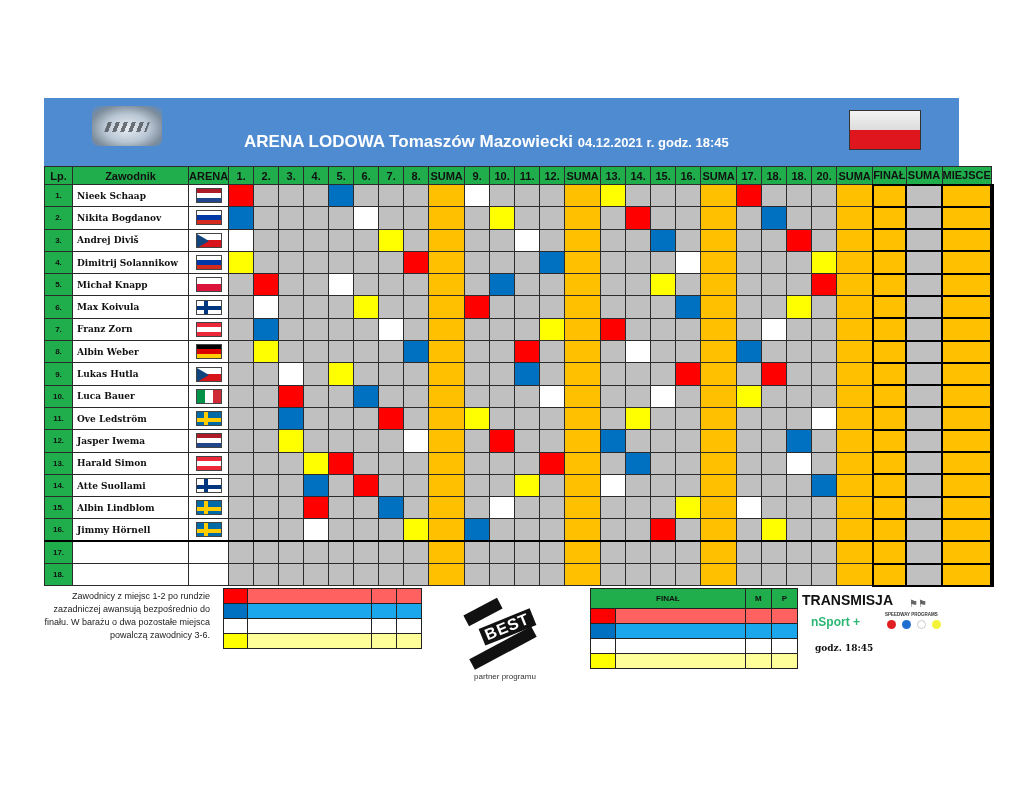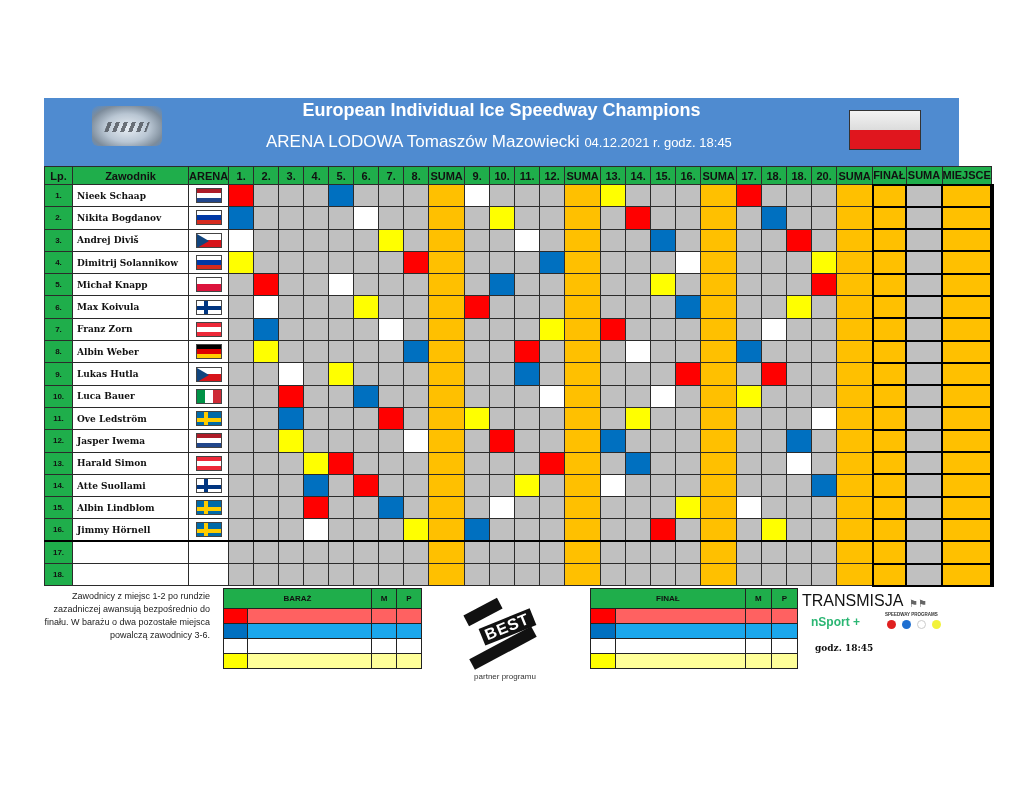--- a/index.html
+++ b/index.html
@@ -5,21 +5,21 @@
   * { box-sizing: border-box; margin: 0; padding: 0; }
   html, body { width: 1024px; height: 791px; background: #ffffff; overflow: hidden; }
   body { position: relative; font-family: "Liberation Sans", sans-serif; color: #111; }
 
   .banner { position: absolute; left: 44px; top: 98px; width: 915px; height: 68px; background: #4f8bd0; }
   .banner .logo-img { position: absolute; left: 48px; top: 8px; width: 70px; height: 40px;
     background: radial-gradient(ellipse at 50% 55%, #e8eef4 0%, #b9c6d3 45%, #7d8c9b 75%, #4f8bd0 100%); border-radius: 6px; }
   .banner .logo-img::before { content: ""; position: absolute; left: 14px; top: 16px; width: 42px; height: 10px;
     background: repeating-linear-gradient(90deg, #3a3f46 0 4px, transparent 4px 8px); transform: skewX(-20deg); opacity: .7; }
   .banner .title { position: absolute; left: 0; right: 0; top: 2px; text-align: center; color: #fff; font-size: 18px; font-weight: bold; }
-  .banner .subtitle { position: absolute; left: 200px; top: 34px; color: #fff; font-size: 17px; font-weight: normal; white-space: nowrap; margin-left: 22px; }
+  .banner .subtitle { position: absolute; left: 200px; top: 34px; color: #fff; font-size: 17px; font-weight: bold; white-space: nowrap; }
   .banner .subtitle .date { font-size: 13px; }
   .banner .pl-flag { position: absolute; left: 805px; top: 12px; width: 72px; height: 40px; border: 1px solid #333; }
   .banner .pl-flag .w { height: 50%; background: linear-gradient(180deg,#f3f3f3,#dcdcdc); }
   .banner .pl-flag .r { height: 50%; background: #e0161e; }
 
   table.grid { position: absolute; left: 44px; top: 166px; border-collapse: collapse; table-layout: fixed; }
   table.grid td, table.grid th { border: 1px solid #2b2b2b; height: 22.3px; padding: 0; font-size: 8px; text-align: center; overflow: hidden; white-space: nowrap; }
   table.grid th { background: #1fae4b; color: #111; font-weight: bold; height: 18px; font-size: 11px; }
   table.grid td.lp { background: #1fae4b; font-weight: bold; font-size: 8px; }
   table.grid td.name { background: #fff; text-align: left; padding-left: 4px; font-family: "DejaVu Serif", serif; font-weight: bold; font-size: 9px; }
@@ -61,35 +61,34 @@
   table.mini tr.r3 td { background: #ffffff; } table.mini tr.r3 td.sw { background: #ffffff; }
   table.mini tr.r4 td { background: #ffff99; } table.mini tr.r4 td.sw { background: #ffff00; }
   #baraz { left: 223px; top: 588px; width: 198px; }
   #final { left: 590px; top: 588px; width: 208px; }
 
   .partner-logo { position: absolute; left: 458px; top: 590px; width: 84px; height: 78px; }
   .partner-logo .bar { position: absolute; background: #111; transform: rotate(-28deg); }
   .partner-logo .best { position: absolute; left: 22px; top: 28px; color: #fff; background: #111; font-weight: bold; font-size: 16px; padding: 0 4px; transform: rotate(-22deg); letter-spacing: 1px; }
   .partner-caption { position: absolute; left: 460px; top: 672px; width: 90px; text-align: center; font-size: 8px; color: #333; }
 
-  .trans { position: absolute; left: 802px; top: 592px; font-size: 16px; font-weight: normal; }
+  .trans { position: absolute; left: 802px; top: 592px; font-size: 14px; font-weight: bold; }
   .nsport { position: absolute; left: 811px; top: 615px; font-size: 12px; font-weight: bold; color: #2bb673; }
   .godz { position: absolute; left: 815px; top: 643px; font-size: 9px; font-weight: bold; font-family: "DejaVu Serif", serif; }
   .sp-logo { position: absolute; left: 885px; top: 598px; width: 70px; height: 40px; }
   .sp-logo .flags { position: absolute; left: 24px; top: 0; font-size: 10px; color: #666; }
   .sp-logo .txt { position: absolute; left: 0; top: 14px; font-size: 4.5px; color: #333; font-weight: bold; white-space: nowrap; }
   .sp-logo .dots { position: absolute; left: 2px; top: 22px; display: flex; gap: 6px; }
   .sp-logo .dots span { width: 9px; height: 9px; border-radius: 50%; display: inline-block; }
 </style>
 </head>
 <body>
 
 <div class="banner">
   <div class="logo-img"></div>
-  <div class="title">European Individual Ice Speedway Champions</div>
   <div class="subtitle">
     <span>ARENA LODOWA Tomaszów Mazowiecki</span>
     <span class="date">04.12.2021 r. godz. 18:45</span>
   </div>
   <div class="pl-flag">
       <div class="w"></div>
       <div class="r"></div>
     </div>
 </div>
 
@@ -761,25 +760,20 @@
 <div class="note">Zawodnicy z miejsc 1-2 po rundzie zazadniczej awansują bezpośrednio do finału. W barażu o dwa pozostałe miejsca powalczą zawodnicy 3-6.</div>
 
 <table class="mini" id="baraz">
   <colgroup>
       <col style="width:24px">
       <col style="width:124px">
       <col style="width:25px">
       <col style="width:25px">
     </colgroup>
   <tbody>
-      <tr class="hdr">
-    <td colspan="2">BARAŻ</td>
-    <td>M</td>
-    <td>P</td>
-  </tr>
   <tr class="r1">
         <td class="sw"></td>
         <td></td>
         <td></td>
         <td></td>
       </tr>
   <tr class="r2">
         <td class="sw"></td>
         <td></td>
         <td></td>

